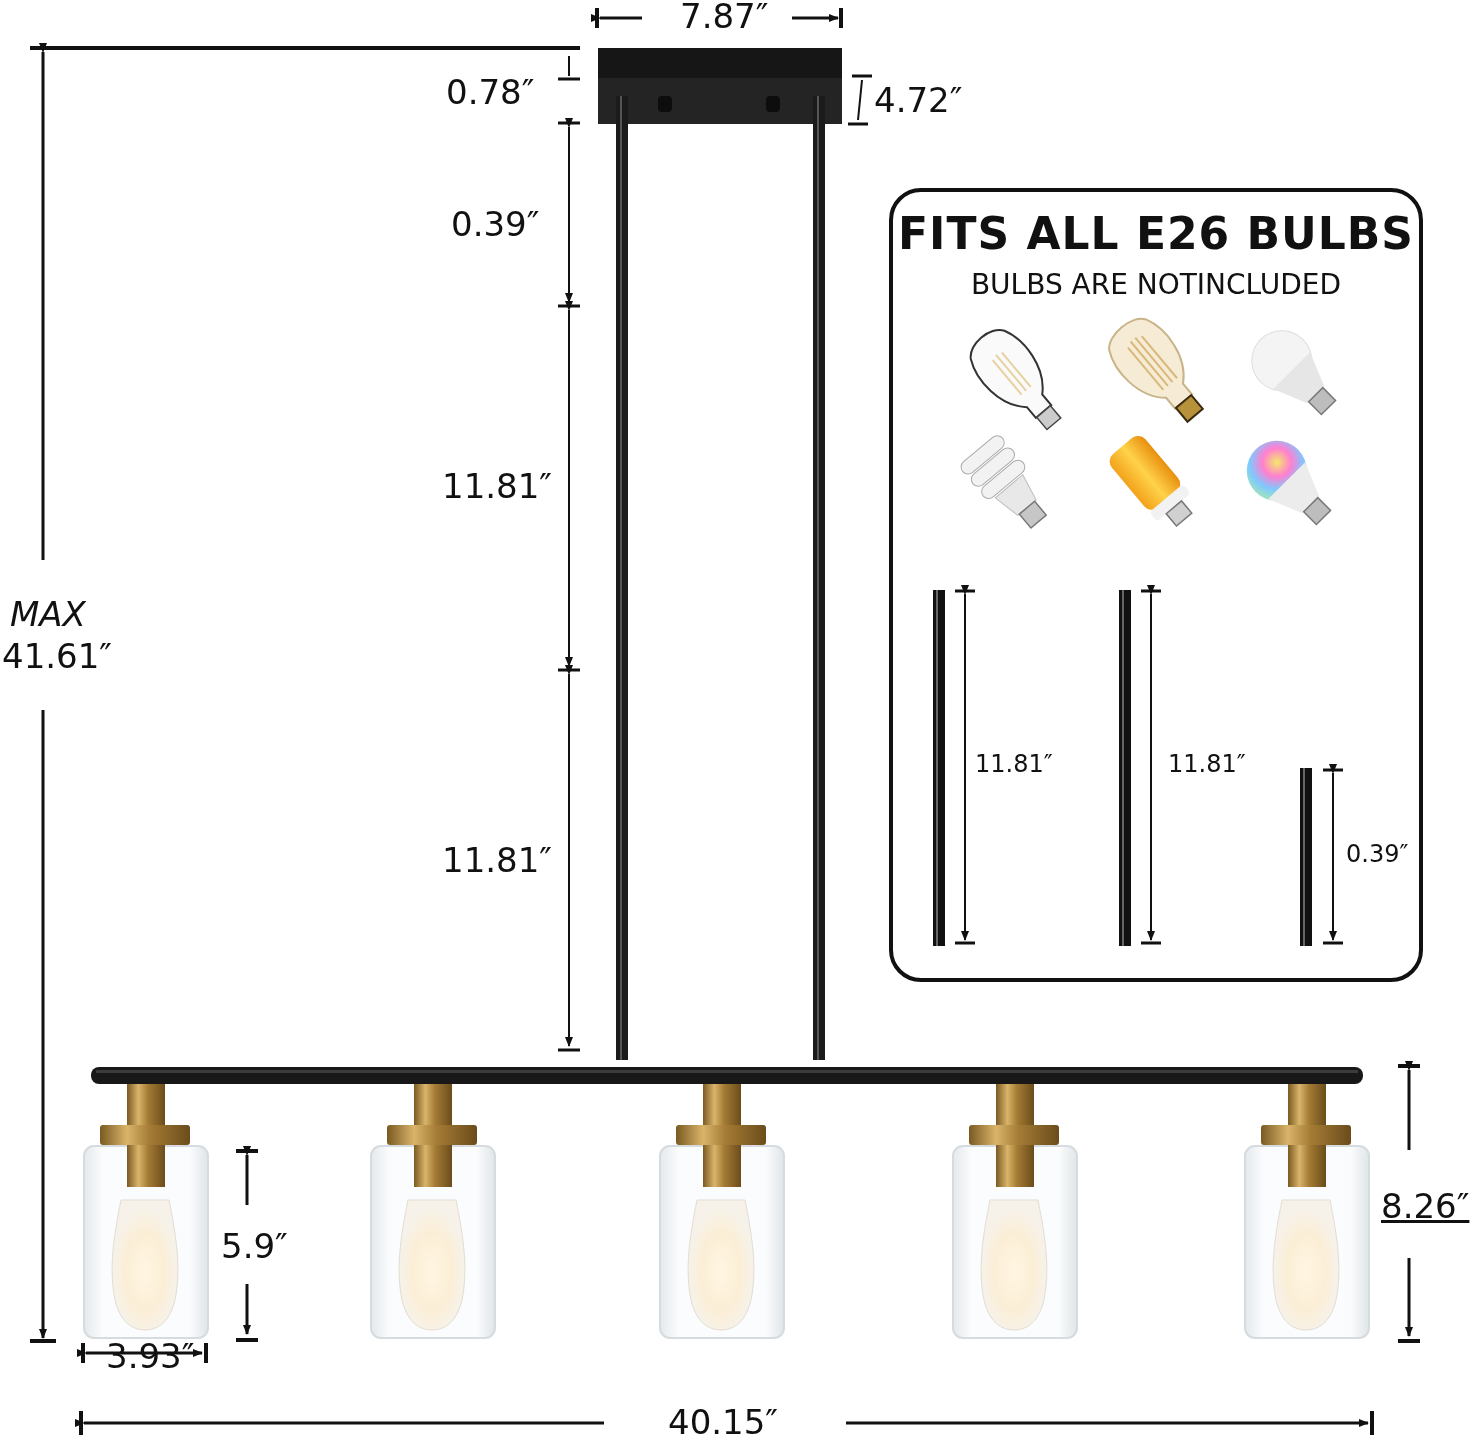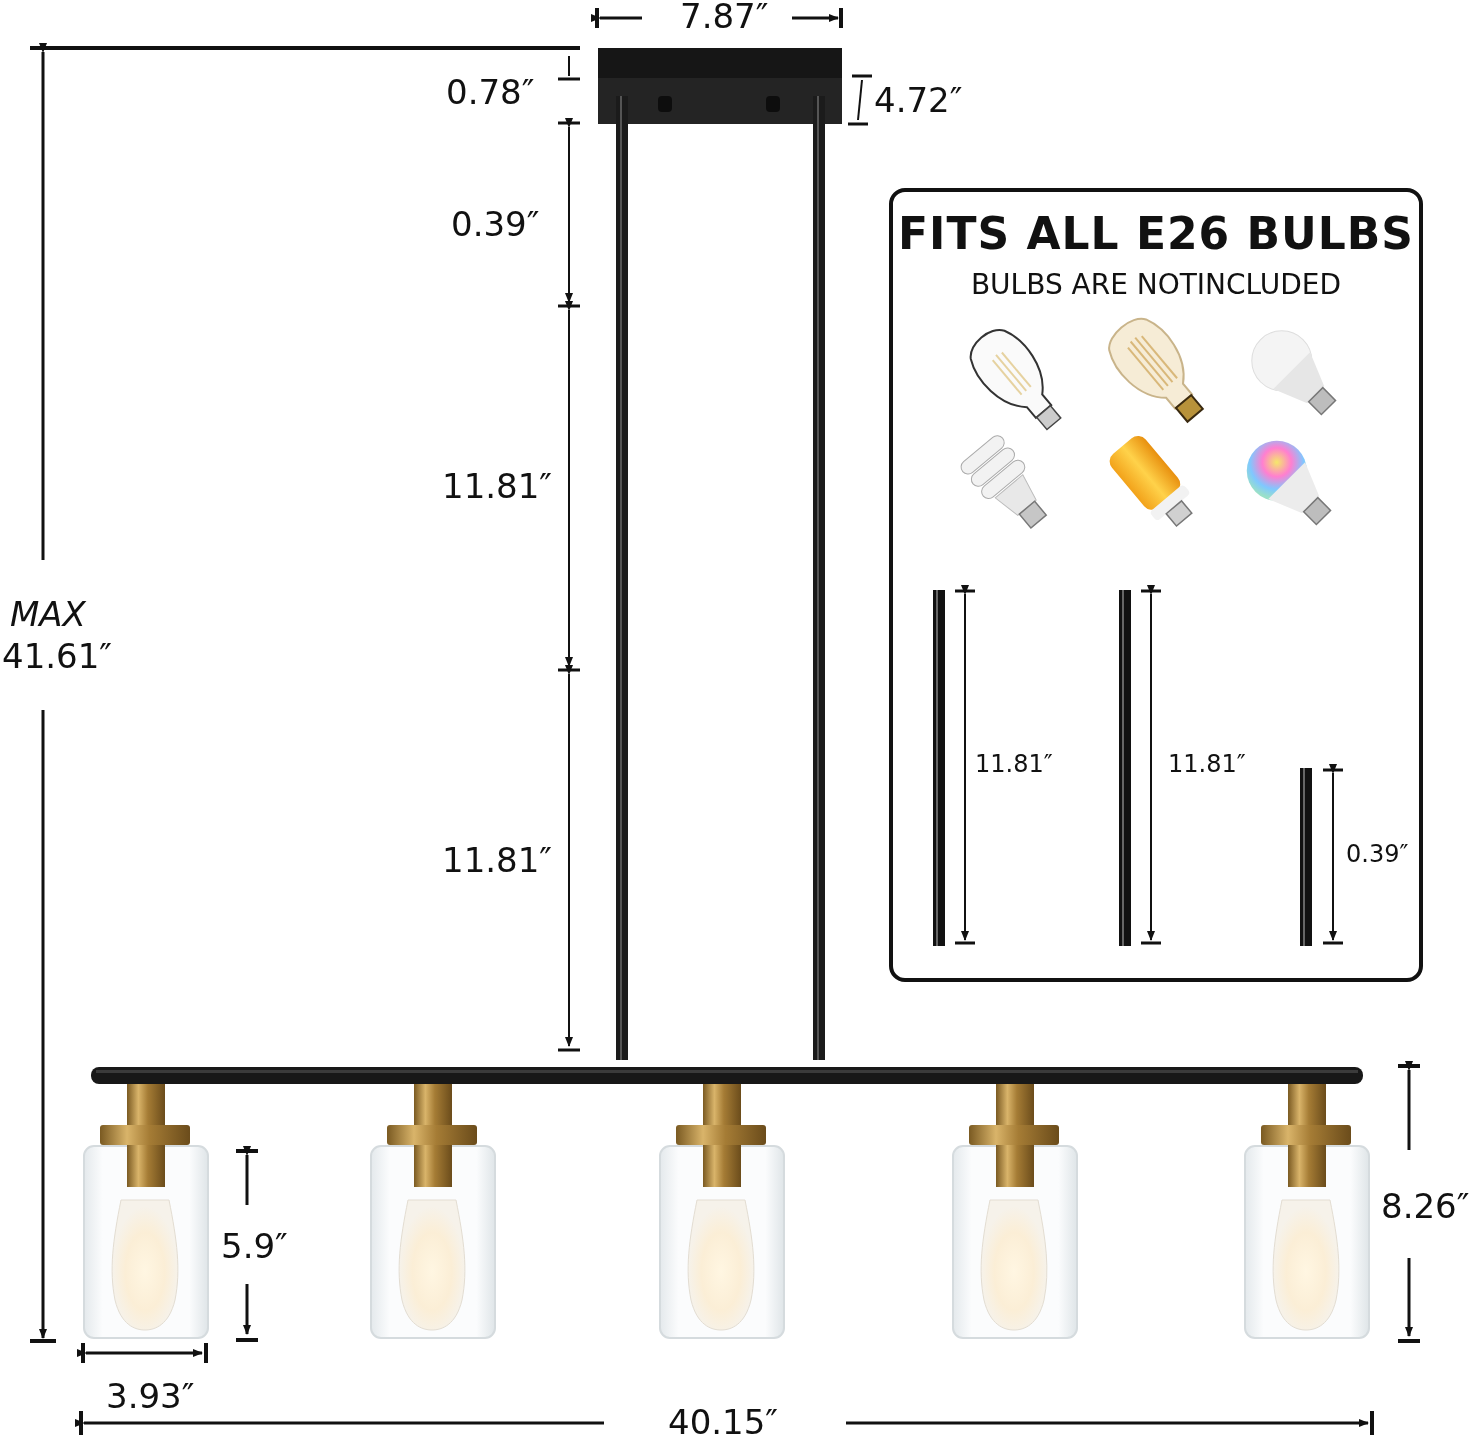--- a/index.html
+++ b/index.html
@@ -3,21 +3,21 @@
 <meta charset="utf-8">
 <style>
   html, body { margin: 0; padding: 0; background: #ffffff; }
   body { width: 1472px; height: 1440px; position: relative; overflow: hidden;
          font-family: "DejaVu Sans", "Liberation Sans", sans-serif; color: #111; }
   .abs { position: absolute; }
   .dim-label { position: absolute; font-size: 34px; font-weight: 500; color: #111; white-space: nowrap; letter-spacing: 0px; }
   .dim-small { font-size: 24px; }
   svg.full { position: absolute; left: 0; top: 0; }
   .panel { position: absolute; left: 889px; top: 188px; width: 534px; height: 794px;
-           border: 4px solid #111; border-radius: 16px; box-sizing: border-box; background: #fff; }
+           border: 4px solid #111; border-radius: 32px; box-sizing: border-box; background: #fff; }
   .panel-title { position: absolute; left: 0; right: 0; top: 16px; text-align: center;
                  font-size: 44px; font-weight: bold; letter-spacing: 1px; color: #111; }
   .panel-sub { position: absolute; left: 0; right: 0; top: 76px; text-align: center;
                font-size: 28px; color: #111; }
 </style>
 </head>
 <body>
 
 <svg class="full" width="1472" height="1440" viewBox="0 0 1472 1440">
   <defs>
@@ -140,22 +140,22 @@
 
 <div class="dim-label" style="left:680px; top:-4px;">7.87″</div>
 <div class="dim-label" style="left:446px; top:52px;margin-top:20px;">0.78″</div>
 <div class="dim-label" style="left:874px; top:80px;text-align:right;">4.72″</div>
 <div class="dim-label" style="left:451px; top:204px;">0.39″</div>
 <div class="dim-label" style="left:442px; top:466px;">11.81″</div>
 <div class="dim-label" style="left:442px; top:840px;">11.81″</div>
 <div class="dim-label" style="left:10px; top:594px;font-style:italic;">MAX</div>
 <div class="dim-label" style="left:2px; top:636px;text-align:right;">41.61″</div>
 <div class="dim-label" style="left:221px; top:1226px;">5.9″</div>
-<div class="dim-label" style="left:106px; top:1376px;">3.93″</div>
-<div class="dim-label" style="left:1381px; top:1186px;">8.26″</div>
+<div class="dim-label" style="left:106px; top:1336px;">3.93″</div>
+<div class="dim-label" style="left:1381px; top:1186px;text-decoration:underline;">8.26″</div>
 <div class="dim-label" style="left:668px; top:1402px;">40.15″</div>
 
 <div class="panel">
   <div class="panel-title">FITS ALL E26 BULBS</div>
   <div class="panel-sub">BULBS ARE NOTINCLUDED</div>
 
   <svg class="abs" style="left:0; top:0;" width="526" height="786" viewBox="0 0 526 786">
     <defs>
       <marker id="arr2" markerWidth="10" markerHeight="10" refX="9" refY="5" orient="auto" markerUnits="userSpaceOnUse">
         <path d="M0,1 L10,5 L0,9 Z" fill="#111"></path>

